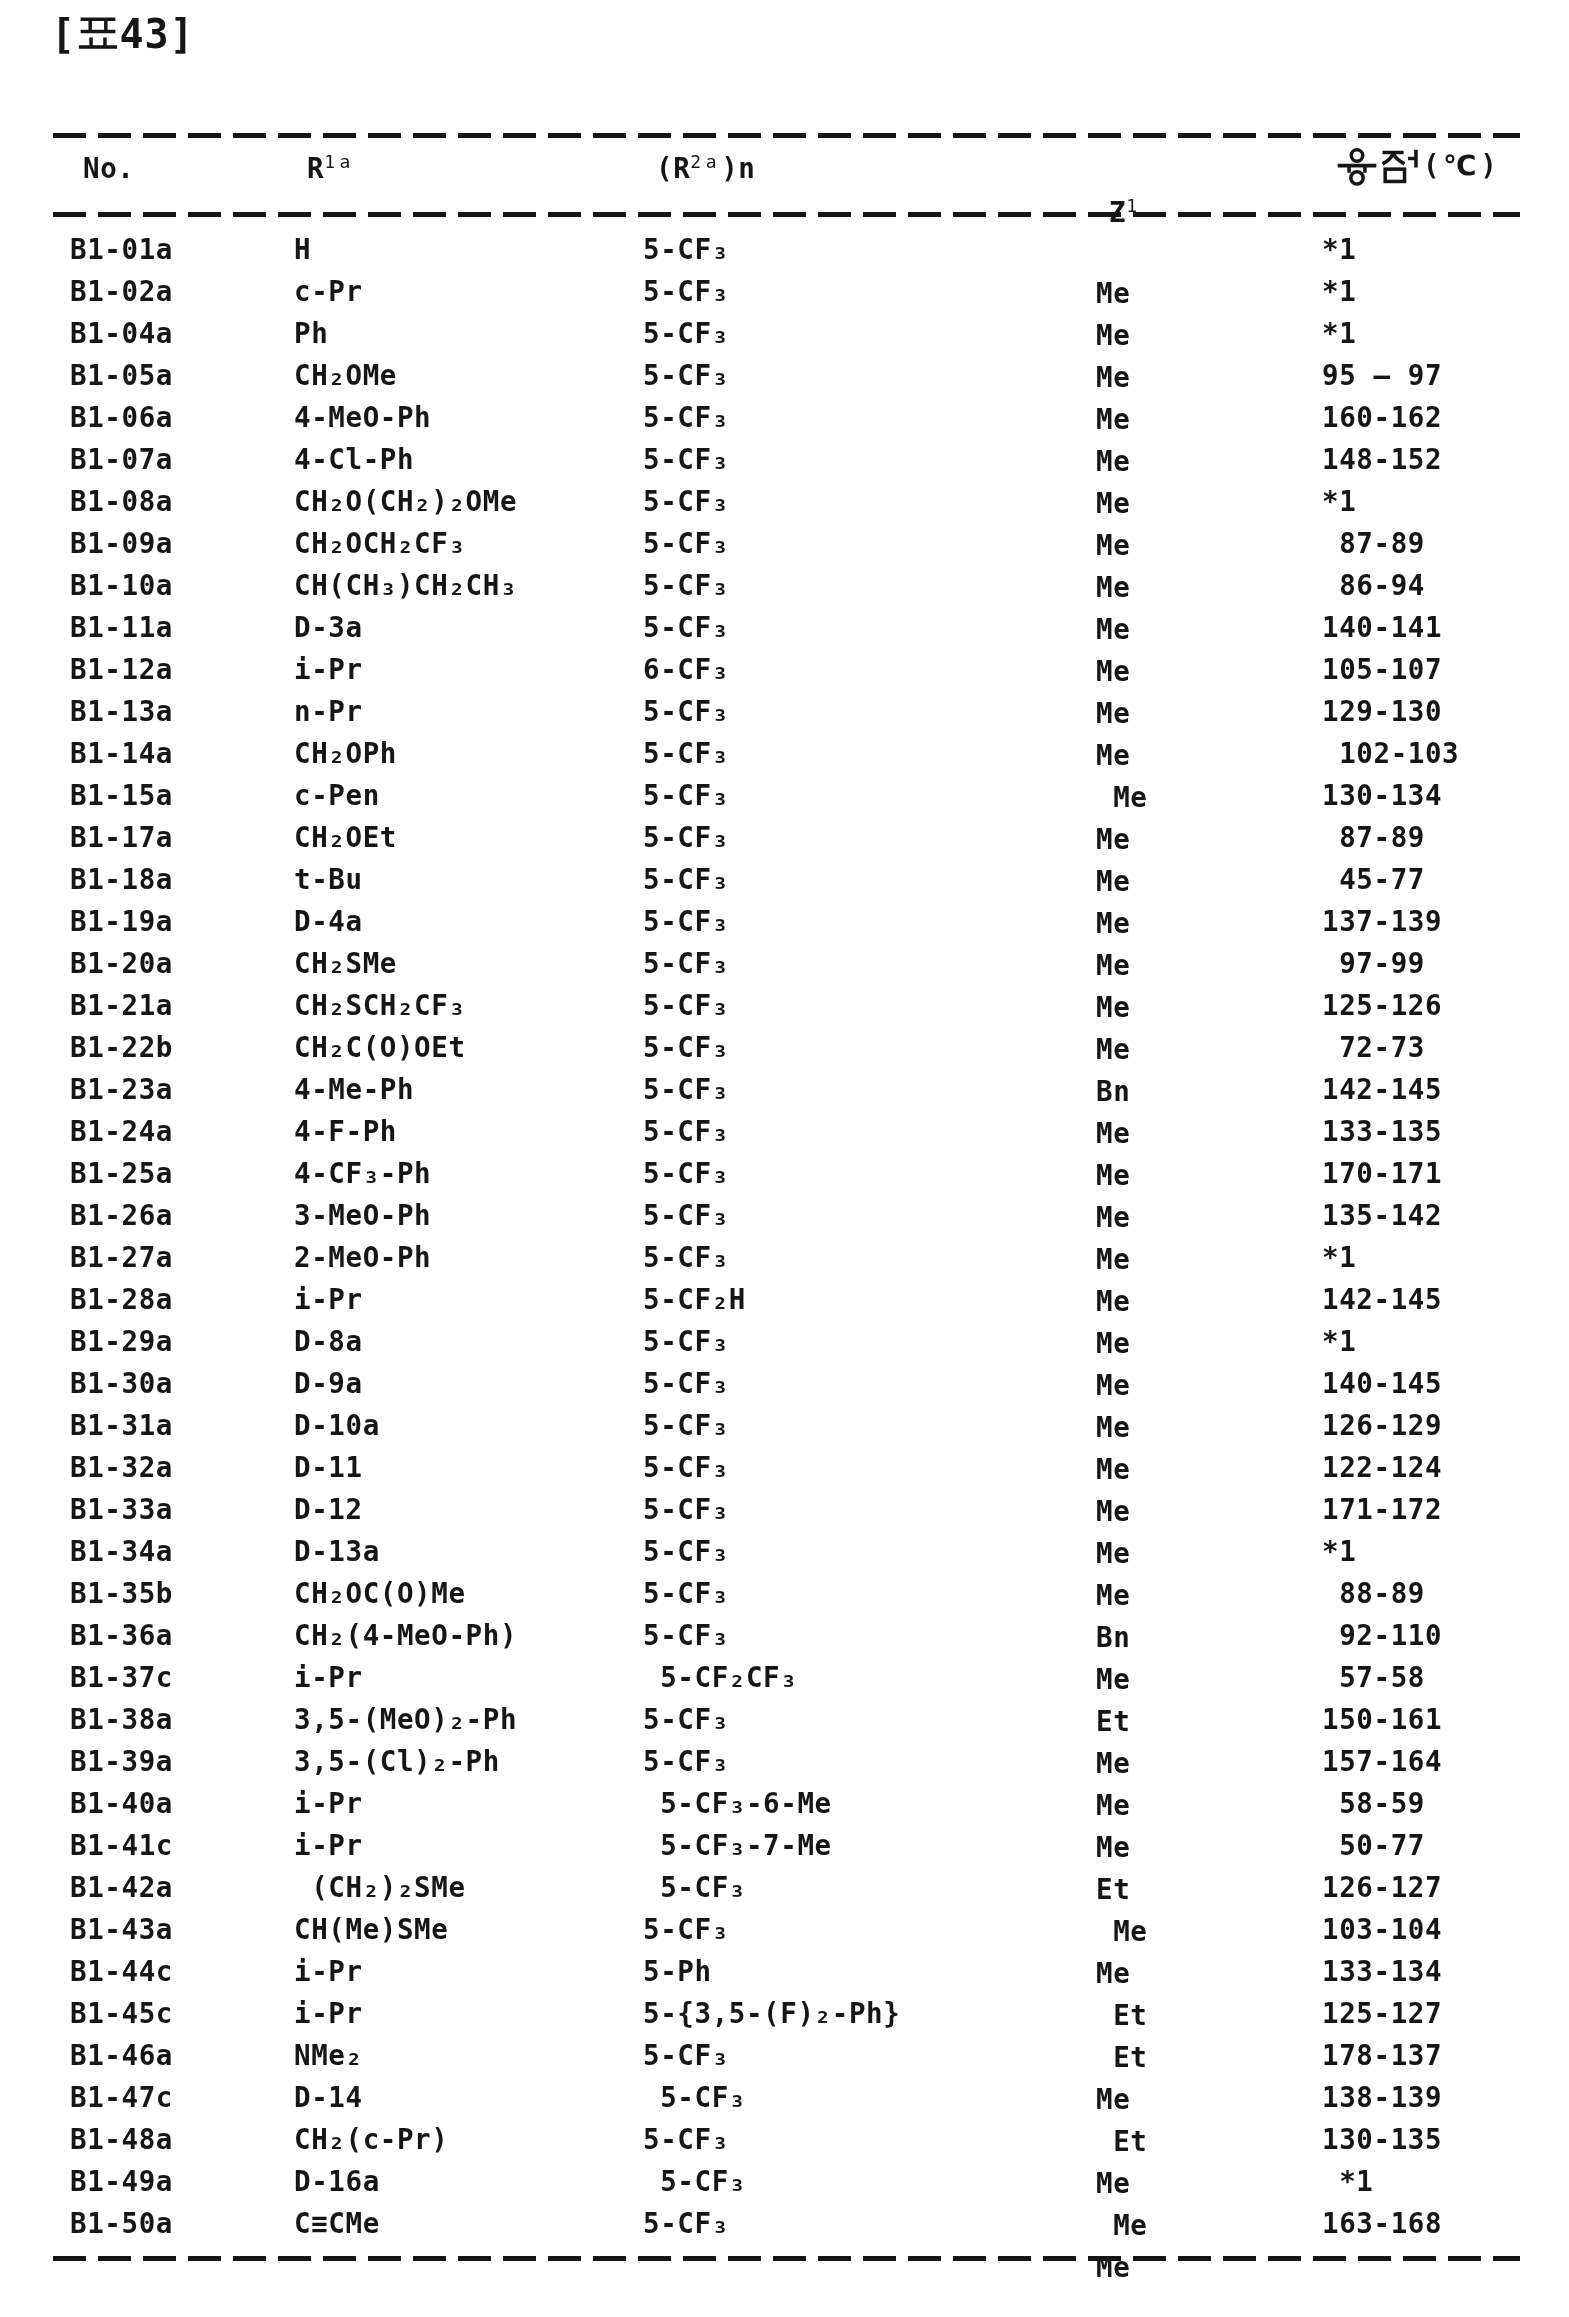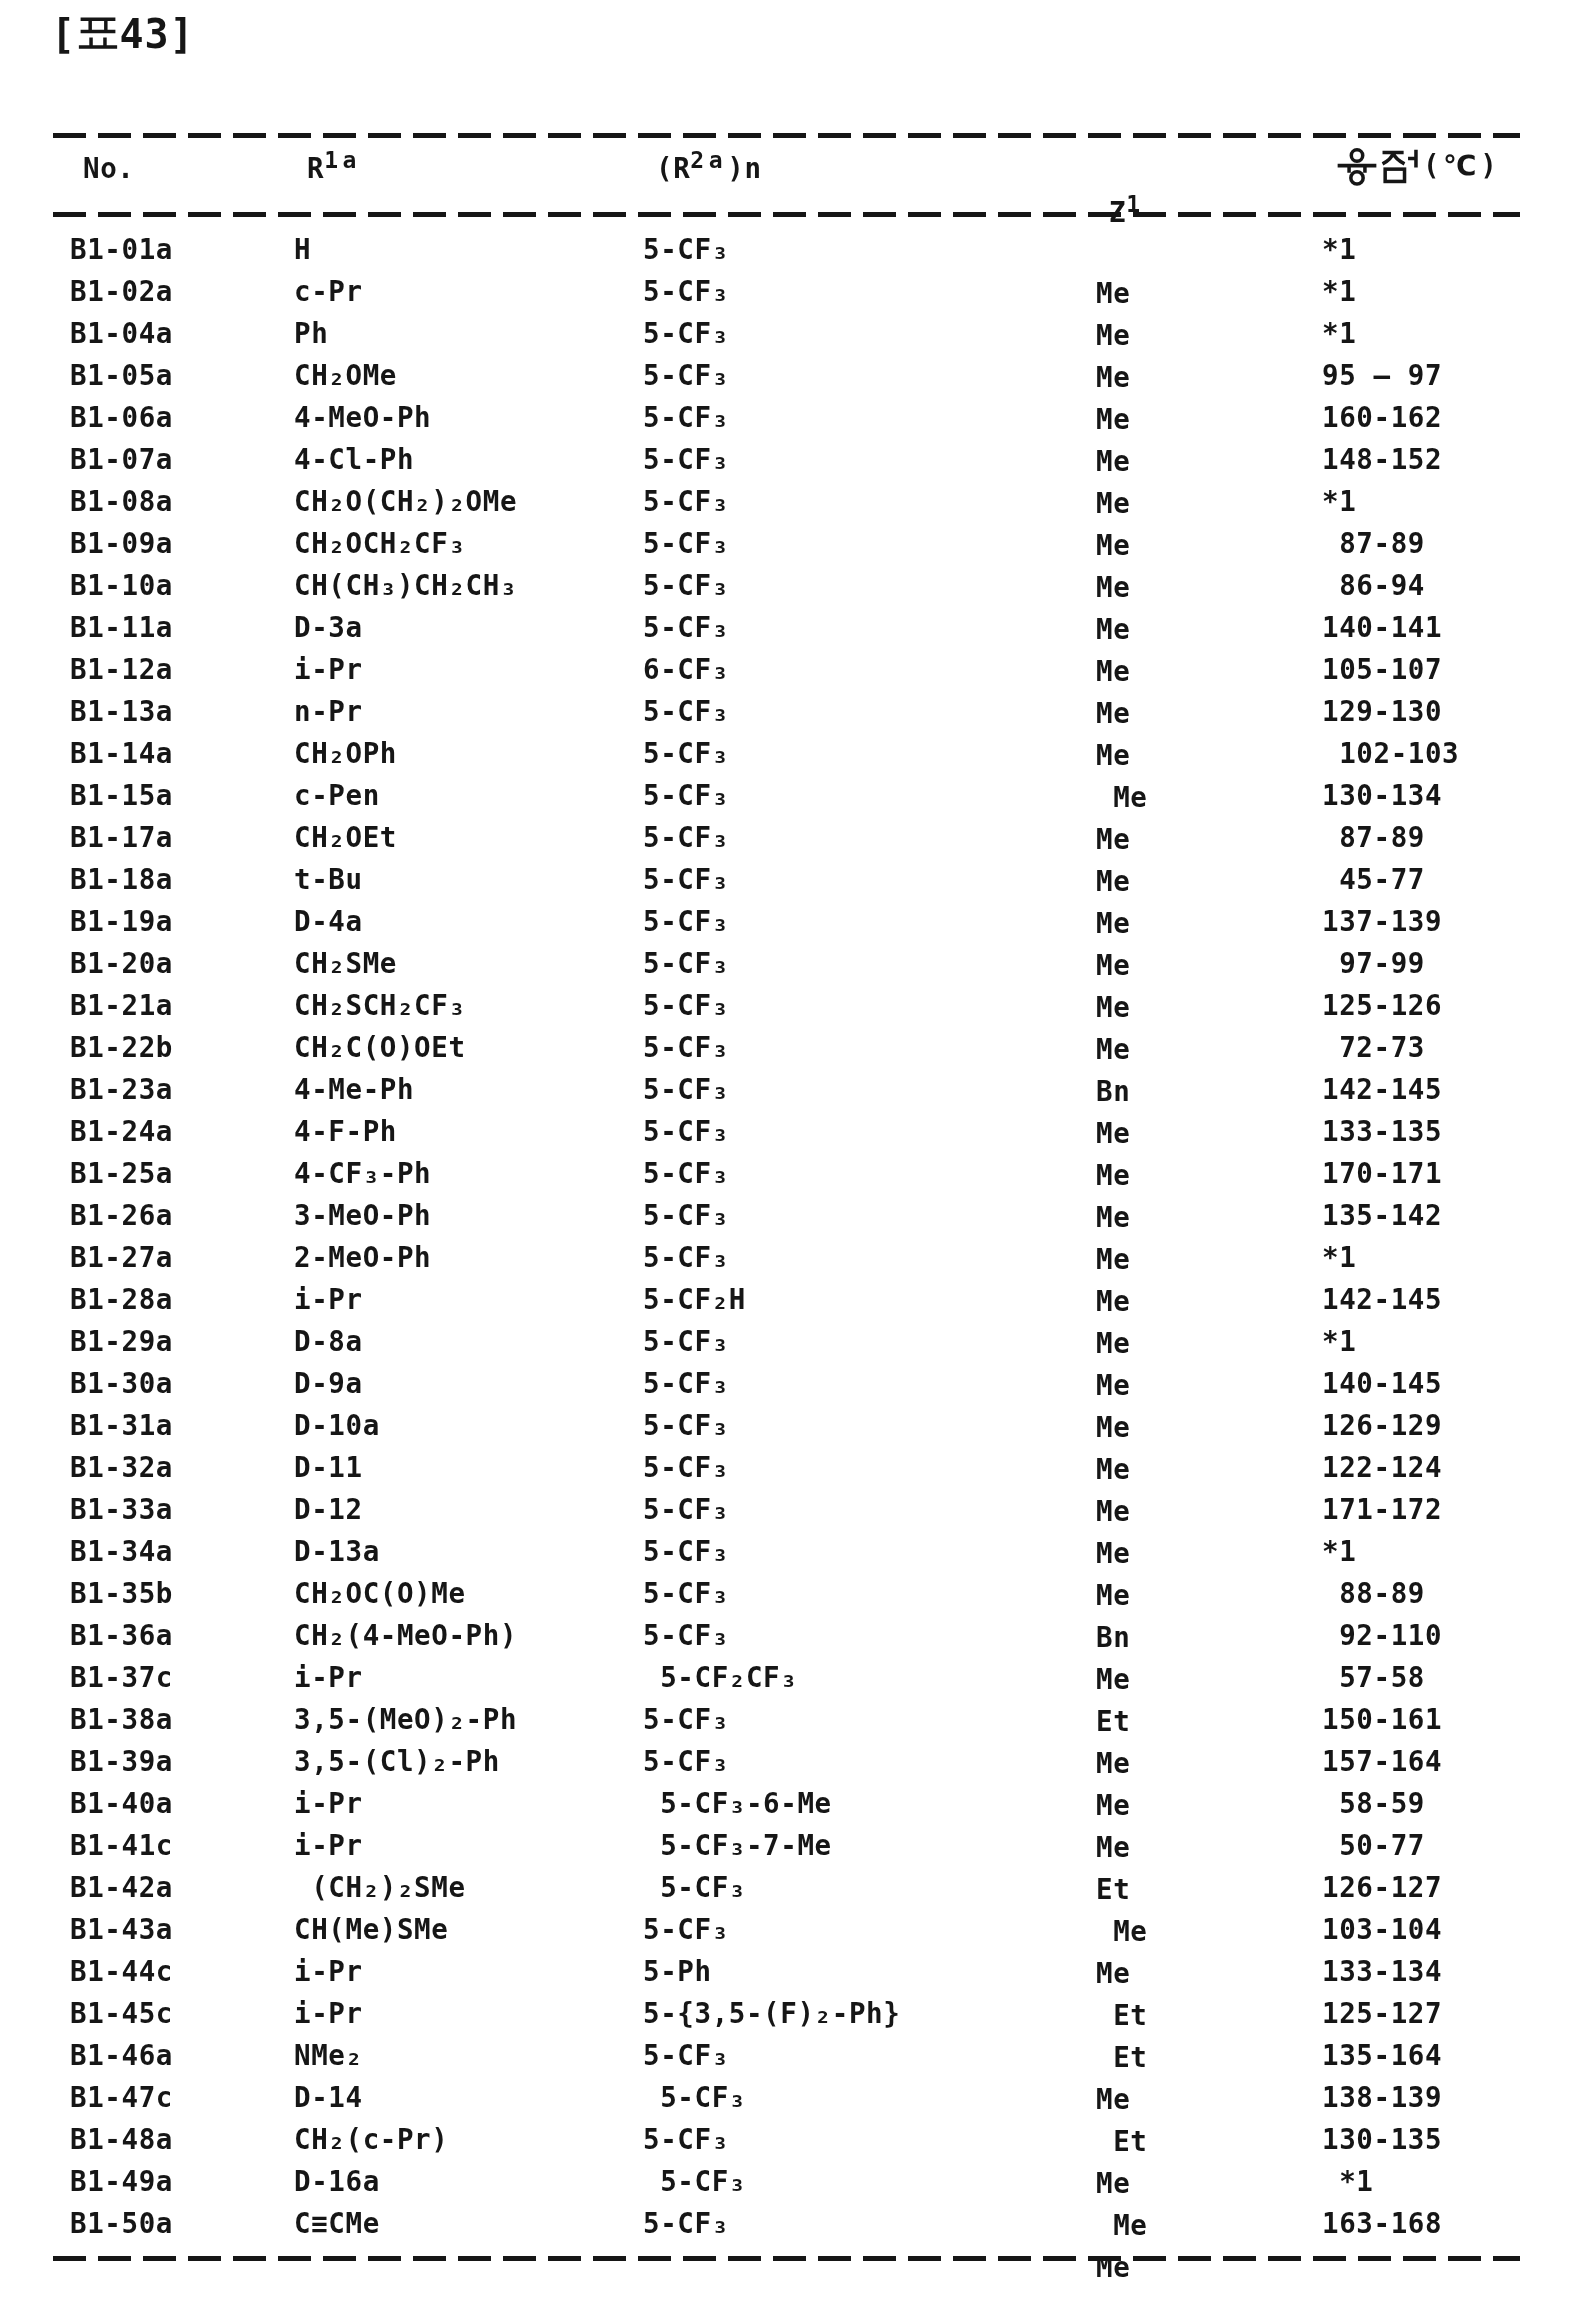--- a/index.html
+++ b/index.html
@@ -19,21 +19,21 @@
 
   .c{position:absolute;white-space:pre;font-size:27.5px;font-weight:bold;letter-spacing:0.6px;}
   .c-no  {left:70px;}
   .c-r1a {left:294px;}
   .c-r2an{left:643px;}
   .c-z1  {left:1096px;margin-top:44px;}
   .c-mp  {left:1322px;}
 
   .header-row{position:absolute;top:147px;left:13px;width:1466px;height:42px;line-height:42px;}
   .header-row .c{top:0;}
-  .sup{font-size:23px;position:relative;top:-10px;letter-spacing:4.6px;font-weight:bold;}
+  .sup{font-size:18px;position:relative;top:-10px;letter-spacing:4.6px;font-weight:normal;}
   .hdr-mp{display:flex;align-items:center;line-height:normal;top:1.8px;}
   .hdr-mp .suffix{font-size:27.5px;letter-spacing:3.7px;position:relative;top:-1.8px;}
   .glyph{display:inline-block;}
   .glyph path,.glyph circle,.glyph rect,.glyph line{fill:none;stroke:#161616;stroke-width:4;}
 
   .rows{position:absolute;top:228px;left:0;width:1361px;}
   .row{position:relative;height:42px;line-height:42px;}
   .row .c{top:0;}
 
   .sr-only{position:absolute;width:0.9px;height:0.9px;margin:-0.9px;padding:0;overflow:hidden;
@@ -420,21 +420,21 @@
     <span class="c c-r2an">5-{3,5-(F)₂-Ph}</span>
     <span class="c c-z1"> Et</span>
     <span class="c c-mp">125-127</span>
   </div>
 
   <div class="row">
     <span class="c c-no">B1-46a</span>
     <span class="c c-r1a">NMe₂</span>
     <span class="c c-r2an">5-CF₃</span>
     <span class="c c-z1">Me</span>
-    <span class="c c-mp">135-164</span>
+    <span class="c c-mp">178-137</span>
   </div>
 
   <div class="row">
     <span class="c c-no">B1-47c</span>
     <span class="c c-r1a">D-14</span>
     <span class="c c-r2an"> 5-CF₃</span>
     <span class="c c-z1"> Et</span>
     <span class="c c-mp">138-139</span>
   </div>
 

